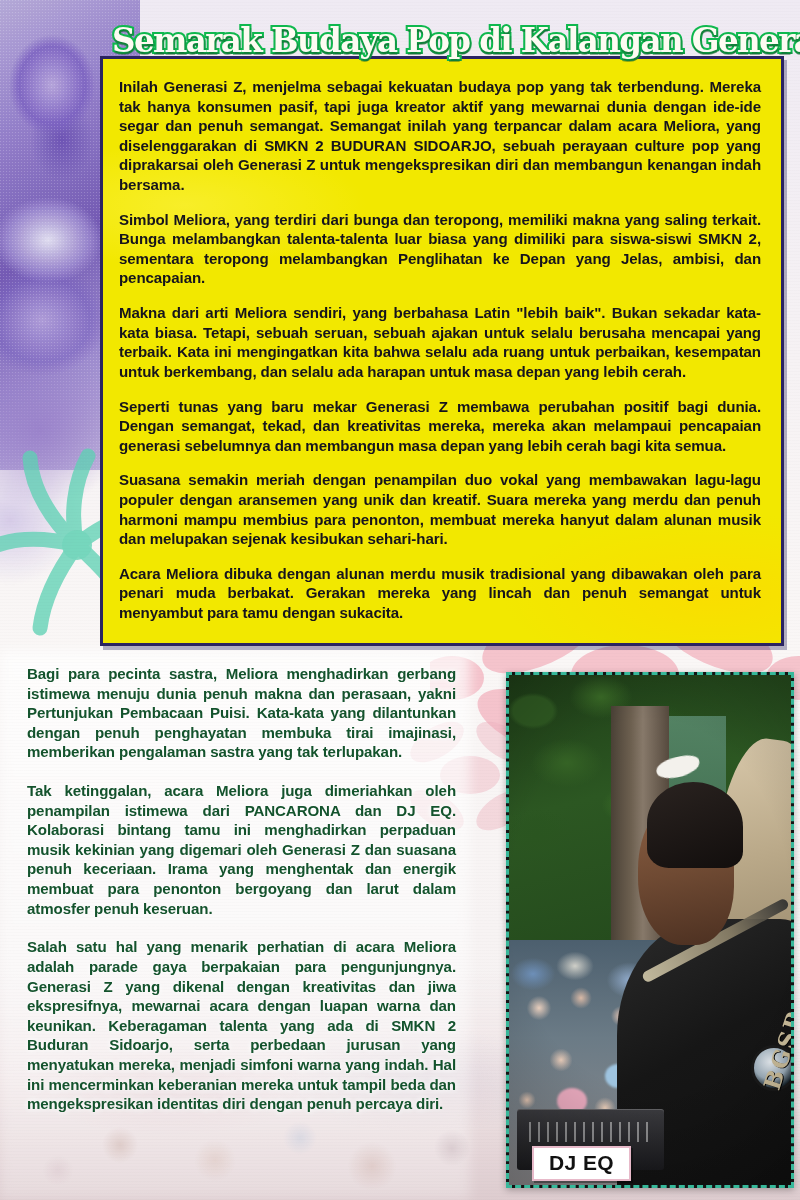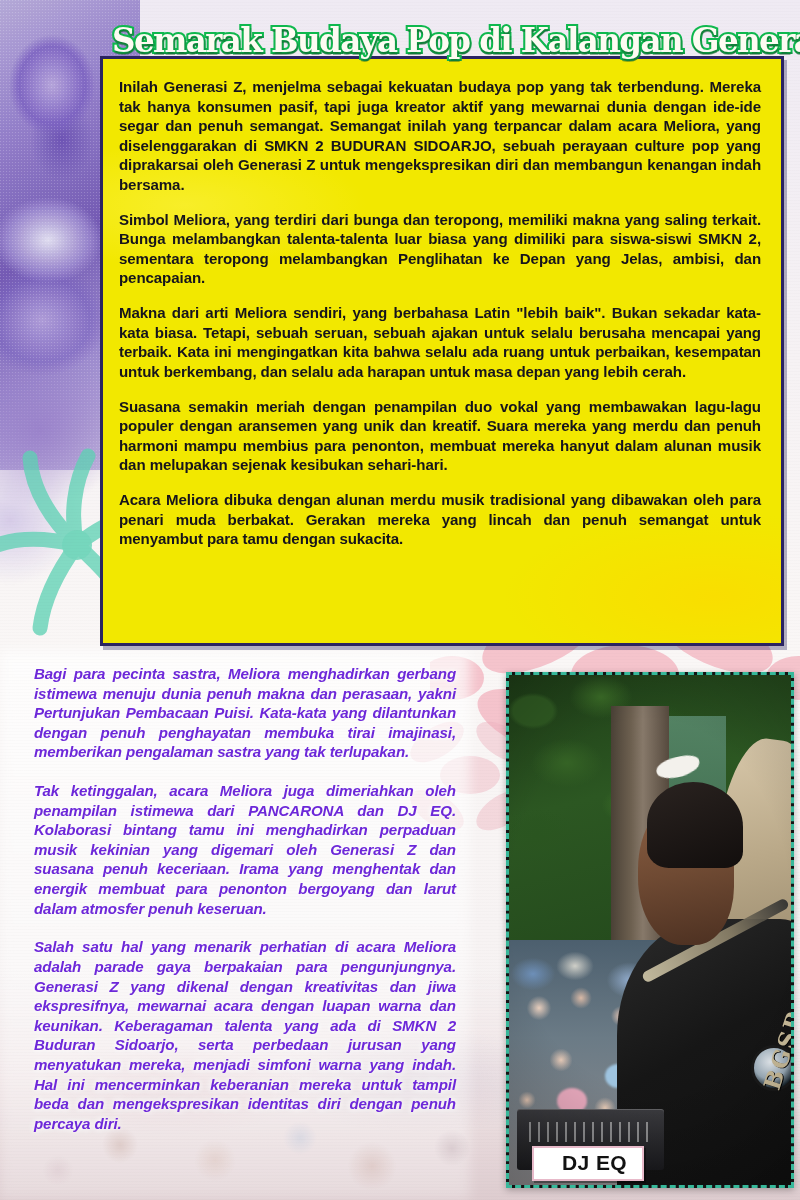--- a/index.html
+++ b/index.html
@@ -174,32 +174,31 @@
   }
 
   
   .left-col {
     position: absolute;
     left: 20px; top: 664px;
     width: 436px;
     z-index: 5;
   }
   .left-col p {
-    margin: 0 0 19px 14px;
+    margin: 0 0 19px 7px;
     font-size: 15.1px;
     line-height: 1.30;
-    color: #6d28d9;
+    color: #14532d;
     font-weight: 700;
     text-align: justify;
     letter-spacing: -0.1px;
     text-shadow:
       0 0 5px rgba(255,255,255,.95),
       0 0 9px rgba(255,255,255,.85),
       0 0 14px rgba(255,255,255,.6);
-    font-style: italic;
   }
   .left-col p:last-child { margin-bottom: 0; }
 
   
   .photo-frame {
     position: absolute;
     left: 506px; top: 672px;
     width: 288px; height: 516px;
     border: 3px dashed #37b89a;
     background: #131313;
@@ -345,21 +344,21 @@
     pointer-events: none;
   }
 
   
   .photo-caption {
     position: absolute;
     left: 532px; top: 1146px;
     z-index: 7;
     background: #ffffff;
     border: 2px solid #e7b9c9;
-    padding: 3px 15px 4px 28px;
+    padding: 3px 15px 4px 15px;
     font-size: 21px;
     font-weight: 800;
     color: #121212;
     letter-spacing: .4px;
     box-shadow: 2px 2px 0 rgba(0,0,0,.35);
   }
 </style>
 </head>
 <body>
 
@@ -408,20 +407,21 @@
 
   <div class="bg-crowd"></div>
   <div class="bg-text-haze"></div>
   <div class="bg-grain"></div>
 
   <div class="yellow-panel">
     <div class="yellow-body">
       <p>Inilah Generasi Z, menjelma sebagai kekuatan budaya pop yang tak terbendung. Mereka tak hanya konsumen pasif, tapi juga kreator aktif yang mewarnai dunia dengan ide-ide segar dan penuh semangat. Semangat inilah yang terpancar dalam acara Meliora, yang diselenggarakan di SMKN 2 BUDURAN SIDOARJO, sebuah perayaan culture pop yang diprakarsai oleh Generasi Z untuk mengekspresikan diri dan membangun kenangan indah bersama.</p>
       <p>Simbol Meliora, yang terdiri dari bunga dan teropong, memiliki makna yang saling terkait. Bunga melambangkan talenta-talenta luar biasa yang dimiliki para siswa-siswi SMKN 2, sementara teropong melambangkan Penglihatan ke Depan yang Jelas, ambisi, dan pencapaian.</p>
       <p>Makna dari arti Meliora sendiri, yang berbahasa Latin "lebih baik". Bukan sekadar kata-kata biasa. Tetapi, sebuah seruan, sebuah ajakan untuk selalu berusaha mencapai yang terbaik. Kata ini mengingatkan kita bahwa selalu ada ruang untuk perbaikan, kesempatan untuk berkembang, dan selalu ada harapan untuk masa depan yang lebih cerah.</p>
+      <p>Seperti tunas yang baru mekar Generasi Z membawa perubahan positif bagi dunia. Dengan semangat, tekad, dan kreativitas mereka, mereka akan melampaui pencapaian generasi sebelumnya dan membangun masa depan yang lebih cerah bagi kita semua.</p>
       <p>Suasana semakin meriah dengan penampilan duo vokal yang membawakan lagu-lagu populer dengan aransemen yang unik dan kreatif. Suara mereka yang merdu dan penuh harmoni mampu membius para penonton, membuat mereka hanyut dalam alunan musik dan melupakan sejenak kesibukan sehari-hari.</p>
       <p>Acara Meliora dibuka dengan alunan merdu musik tradisional yang dibawakan oleh para penari muda berbakat. Gerakan mereka yang lincah dan penuh semangat untuk menyambut para tamu dengan sukacita.</p>
     </div>
   </div>
 
   <div class="headline">Semarak Budaya Pop di Kalangan Generasi Z</div>
 
   <div class="left-col">
     <p>Bagi para pecinta sastra, Meliora menghadirkan gerbang istimewa menuju dunia penuh makna dan perasaan, yakni Pertunjukan Pembacaan Puisi. Kata-kata yang dilantunkan dengan penuh penghayatan membuka tirai imajinasi, memberikan pengalaman sastra yang tak terlupakan.</p>
     <p>Tak ketinggalan, acara Meliora juga dimeriahkan oleh penampilan istimewa dari PANCARONA dan DJ EQ. Kolaborasi bintang tamu ini menghadirkan perpaduan musik kekinian yang digemari oleh Generasi Z dan suasana penuh keceriaan. Irama yang menghentak dan energik membuat para penonton bergoyang dan larut dalam atmosfer penuh keseruan.</p>

